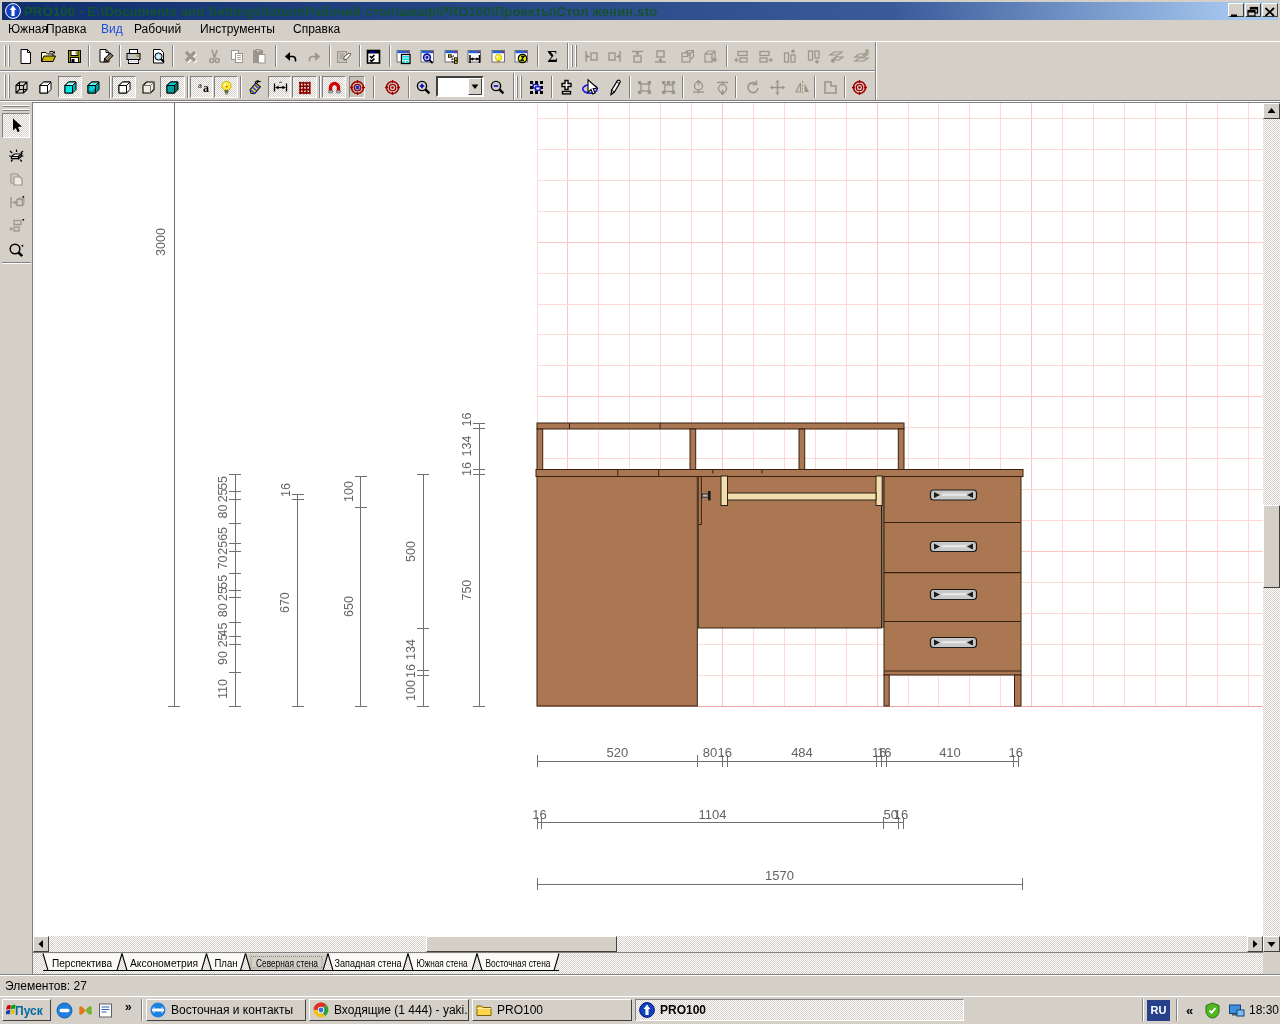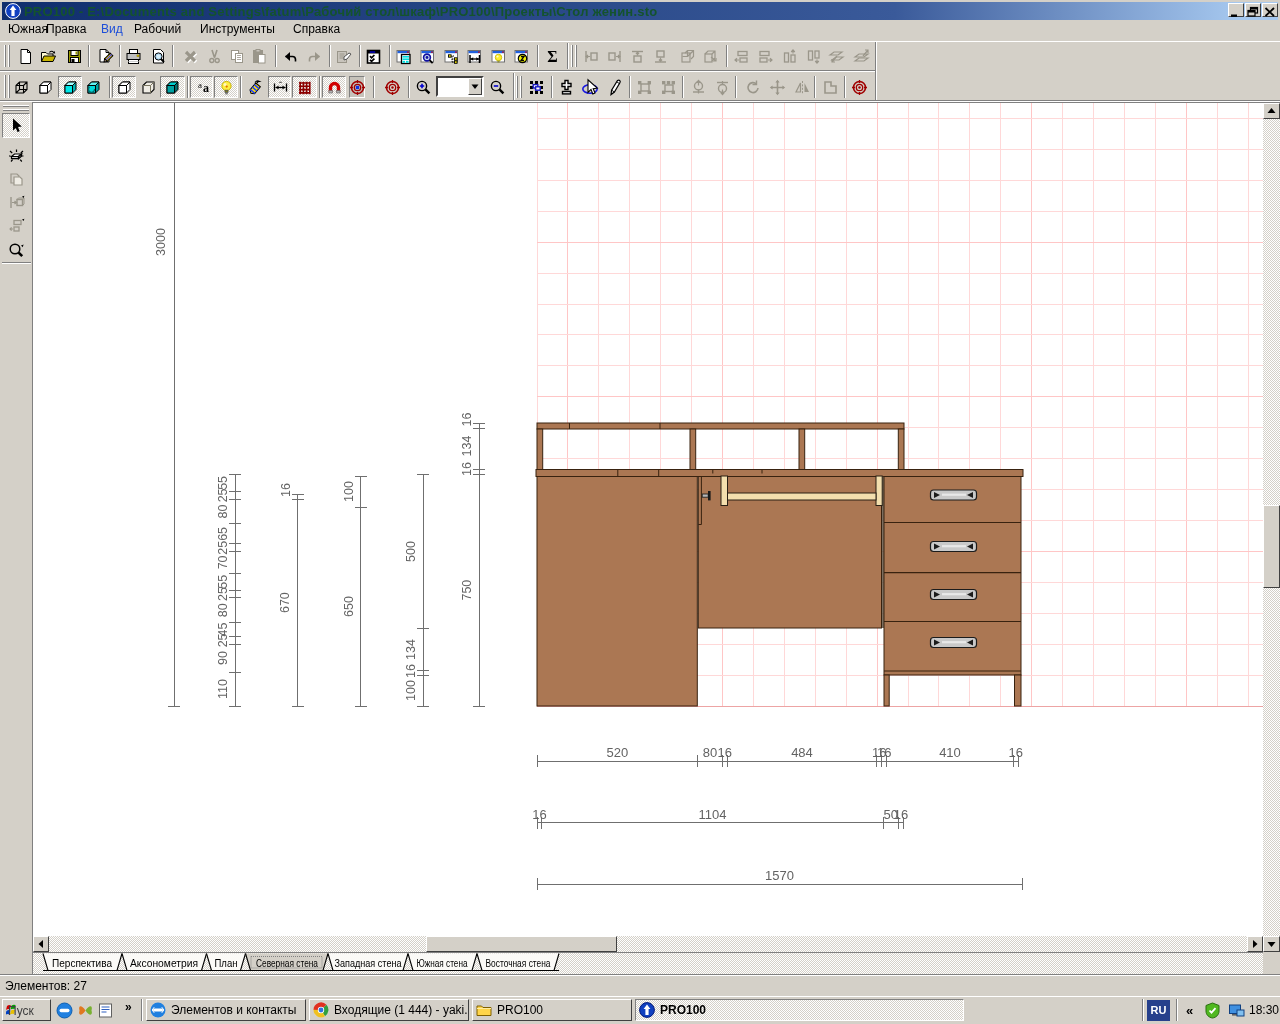--- a/index.html
+++ b/index.html
@@ -707,41 +707,41 @@
 <div class="abs" style="left:0;top:975px;width:1280px;height:1px;background:#fff"></div>
 <div class="abs" style="left:5px;top:979px;font-size:12px;color:#000000">Элементов: 27</div>
 <div class="abs" style="left:0;top:996px;width:1280px;height:28px;background:#d4d0c8;border-top:1px solid #fff"></div>
 <div class="abs raised" style="left:2px;top:999px;width:49px;height:22px"></div>
 <svg class="abs" style="left:6px;top:1002px" width="16" height="16" viewBox="0 0 16 16">
     <path d="M1 4 q2-1.5 4-0.5 l-1 4 q-2-1-4 0.5 Z" fill="#d40000"></path>
     <path d="M5.6 3.6 q2-1.5 4-0.5 l-1 4 q-2-1-4 0.5 Z" fill="#00a000"></path>
     <path d="M0.4 9 q2-1.5 4-0.5 l-1 4 q-2-1-4 0.5 Z" fill="#0040c0"></path>
     <path d="M5 8.6 q2-1.5 4-0.5 l-1 4 q-2-1-4 0.5 Z" fill="#e8c000"></path>
   </svg>
-<div class="abs" style="left:8px;top:1004px;font-size:12px;font-weight:normal;color:#404040">Пуск</div>
+<div class="abs" style="left:15px;top:1004px;font-size:12px;font-weight:bold;color:#0369a1">Пуск</div>
 <svg class="abs" style="left:56px;top:1002px" width="17" height="17" viewBox="0 0 17 17">
     <circle cx="8.5" cy="8.5" r="7.5" fill="#2080e0" stroke="#1060b0"></circle>
     <rect x="3.5" y="6.8" width="10" height="3.4" rx="1.7" fill="#fff"></rect>
   </svg>
 <svg class="abs" style="left:77px;top:1002px" width="17" height="17" viewBox="0 0 17 17">
     <path d="M8.5 8.5 C4 2 1 4 2.5 8.5 C1 13 4 15 8.5 8.5 Z" fill="#e07820"></path>
     <path d="M8.5 8.5 C13 2 16 4 14.5 8.5 C16 13 13 15 8.5 8.5 Z" fill="#78b030"></path>
   </svg>
 <svg class="abs" style="left:97px;top:1002px" width="17" height="17" viewBox="0 0 17 17">
     <rect x="2.5" y="2" width="12" height="13" fill="#fff" stroke="#606060"></rect>
     <path d="M4.5 5 h8 M4.5 7.5 h8 M4.5 10 h5" stroke="#3060c0" stroke-width="1.2"></path>
   </svg>
 <div class="abs" style="left:125px;top:1000px;font-size:12px;font-weight:bold;color:#000">»</div>
 <div class="abs raised" style="left:146px;top:999px;width:160px;height:22px;overflow:hidden;white-space:nowrap">
     <div style="position:absolute;left:3px;top:2px"><svg width="16" height="16" viewBox="0 0 16 16">
         <circle cx="8" cy="8" r="7.5" fill="#2080e0"></circle>
         <rect x="3" y="6.4" width="10" height="3.2" rx="1.6" fill="#fff"></rect>
         <path d="M4.2 5.2 L2.2 8 l2 2.8 M11.8 5.2 L13.8 8 l-2 2.8" stroke="#fff" stroke-width="1" fill="none"></path>
       </svg></div>
-    <div style="position:absolute;left:24px;top:3px;font-size:12px;font-weight:normal;color:#000">Элементов и контакты</div>
+    <div style="position:absolute;left:24px;top:3px;font-size:12px;font-weight:normal;color:#000">Восточная и контакты</div>
   </div>
 <div class="abs raised" style="left:309px;top:999px;width:160px;height:22px;overflow:hidden;white-space:nowrap">
     <div style="position:absolute;left:3px;top:2px"><svg width="16" height="16" viewBox="0 0 16 16">
         <circle cx="8" cy="8" r="7.5" fill="#e8e8e8"></circle>
         <path d="M8 8 m-7.5 0 a7.5 7.5 0 0 1 13 -5.2 L8 8 Z" fill="#e03020"></path>
         <path d="M13.5 2.8 a7.5 7.5 0 0 1 -1.5 11.4 L8 8 Z" fill="#30a040"></path>
         <path d="M12 14.2 a7.5 7.5 0 0 1 -11.5 -6.4 L8 8 Z" fill="#f0c020"></path>
         <circle cx="8" cy="8" r="3.2" fill="#fff"></circle>
         <circle cx="8" cy="8" r="2.4" fill="#3070e0"></circle>
       </svg></div>

